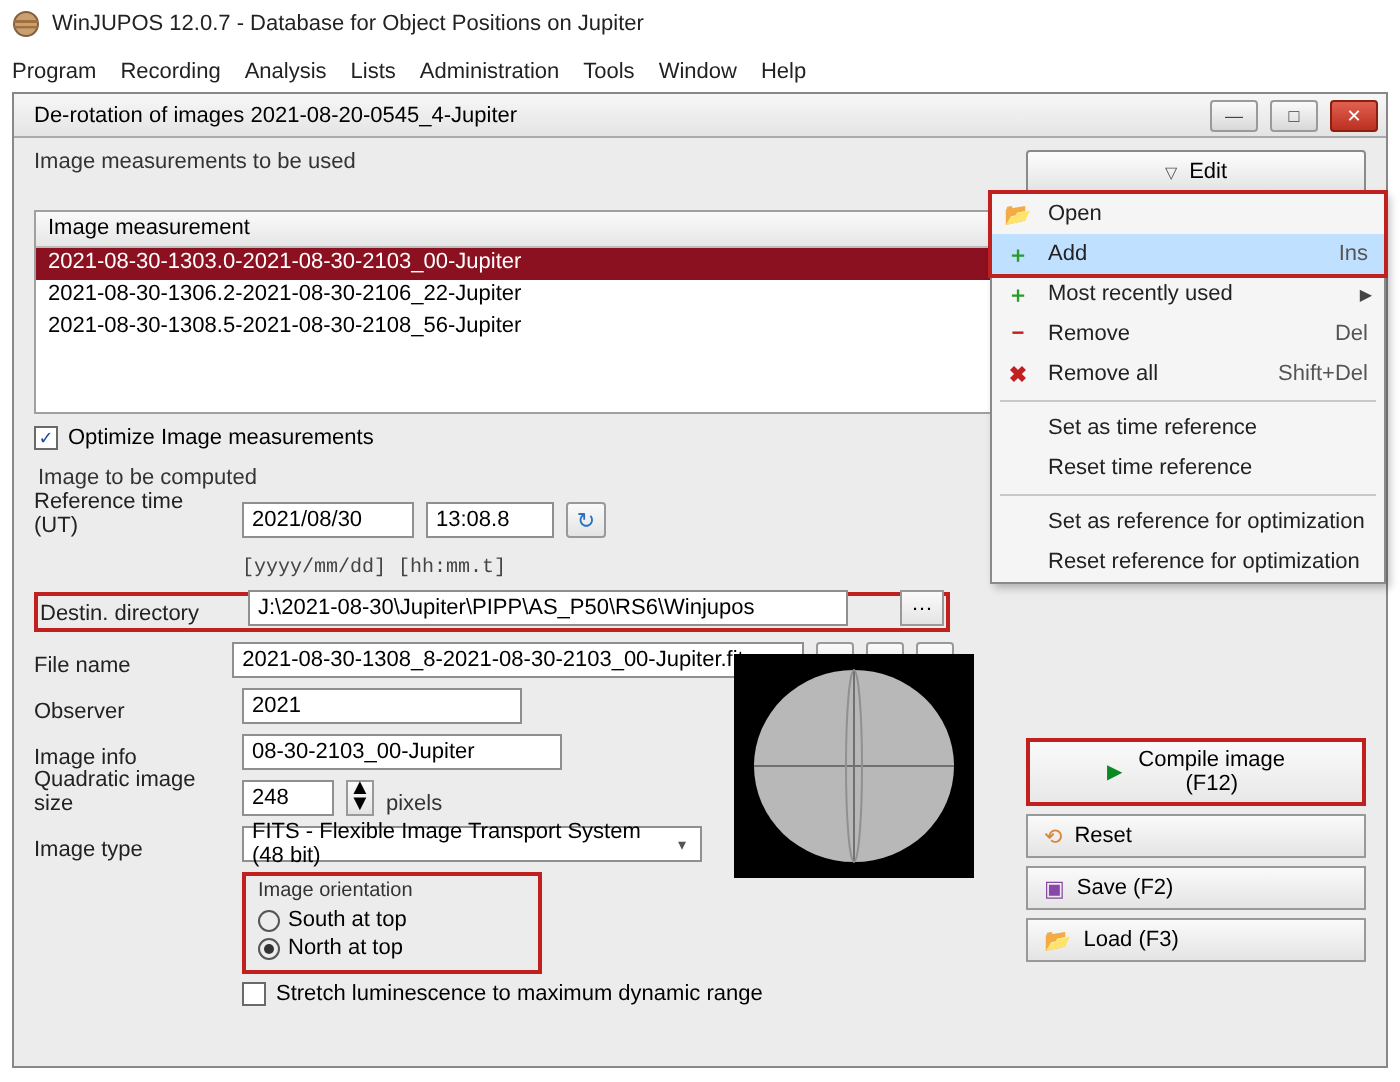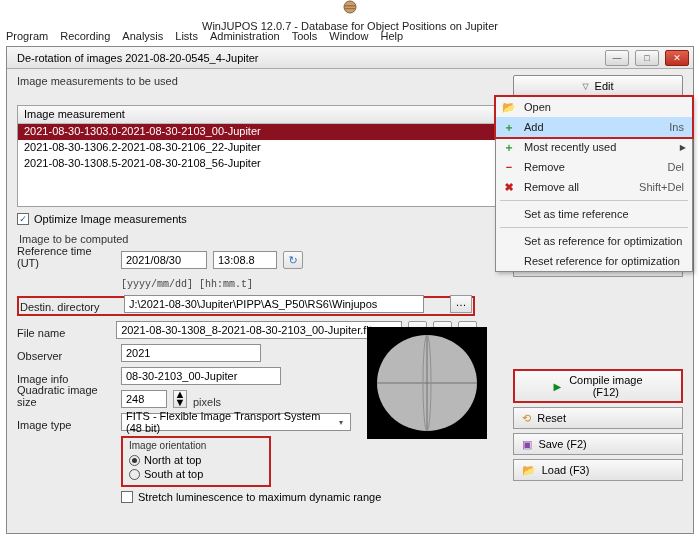--- a/index.html
+++ b/index.html
@@ -1,18 +1,18 @@
 <!DOCTYPE html>
 <html><head>
 <meta charset="utf-8">
 <style>
   * { box-sizing: border-box; font-family: "Segoe UI", Tahoma, sans-serif; font-size: 11px; }
   body { margin: 0; background: #fff; width: 700px; height: 541px; overflow: hidden; position: relative; }
   .app-window { width: 700px; height: 541px; position: relative; }
-  .title-bar { height: 24px; display: flex; align-items: center; padding: 0 6px; gap: 6px; flex-direction: column; }
+  .title-bar { height: 24px; display: flex; align-items: center; padding: 0 6px; gap: 6px; }
   .title-bar .jup-icon { width: 14px; height: 14px; display: inline-block; }
   .title-bar .title-text { color: #222; }
   .menu-bar { height: 18px; display: flex; align-items: flex-end; padding: 0 6px; gap: 12px; color: #222; }
   .menu-bar span { cursor: default; }
 
   .inner-window { position: absolute; left: 6px; top: 46px; width: 688px; height: 488px; border: 1px solid #888; background: #ececec; }
   .inner-title { height: 22px; background: linear-gradient(#f7f7f7,#e4e4e4); display: flex; align-items: center; padding: 0 4px; gap: 6px; border-bottom: 1px solid #aaa; }
   .inner-title .spacer { flex: 1; }
   .win-btn { width: 24px; height: 16px; background: linear-gradient(#fafafa,#d8d8d8); border: 1px solid #9a9a9a; border-radius: 2px; display: inline-flex; align-items: center; justify-content: center; font-size: 9px; color: #444; }
   .win-close { background: linear-gradient(#e06050,#bd3020); color: #fff; border-color: #8a2010; }
@@ -233,26 +233,26 @@
             <span>FITS - Flexible Image Transport System (48 bit)</span>
             <span class="arr">▾</span>
           </div>
         </div>
 
         <div class="form-row" style="height:auto; align-items:flex-start;">
           <div class="lbl"></div>
           <div class="orient-group">
             <div class="gtitle">Image orientation</div>
             <div class="radio-row">
+              <span class="radio"></span>
+              <span>South at top</span>
+            </div>
+            <div class="radio-row">
               <span class="radio checked"></span>
               <span>North at top</span>
-            </div>
-            <div class="radio-row">
-              <span class="radio"></span>
-              <span>South at top</span>
             </div>
           </div>
         </div>
 
         <div class="stretch-row" style="margin-left:104px">
           <span class="chk" style="color:transparent">✓</span>
           <span>Stretch luminescence to maximum dynamic range</span>
         </div>
       </div>
 
@@ -317,20 +317,23 @@
     </div>
     <div class="cm-item">
       <span class="ic ic-red">✖</span>
       <span>Remove all</span>
       <span class="kbd">Shift+Del</span>
     </div>
     <div class="cm-sep"></div>
     <div class="cm-item">
       <span>Set as time reference</span>
     </div>
+    <div class="cm-item">
+      <span>Reset time reference</span>
+    </div>
     <div class="cm-sep"></div>
     <div class="cm-item">
       <span>Set as reference for optimization</span>
     </div>
     <div class="cm-item">
       <span>Reset reference for optimization</span>
     </div>
   </div>
 
 </div>

